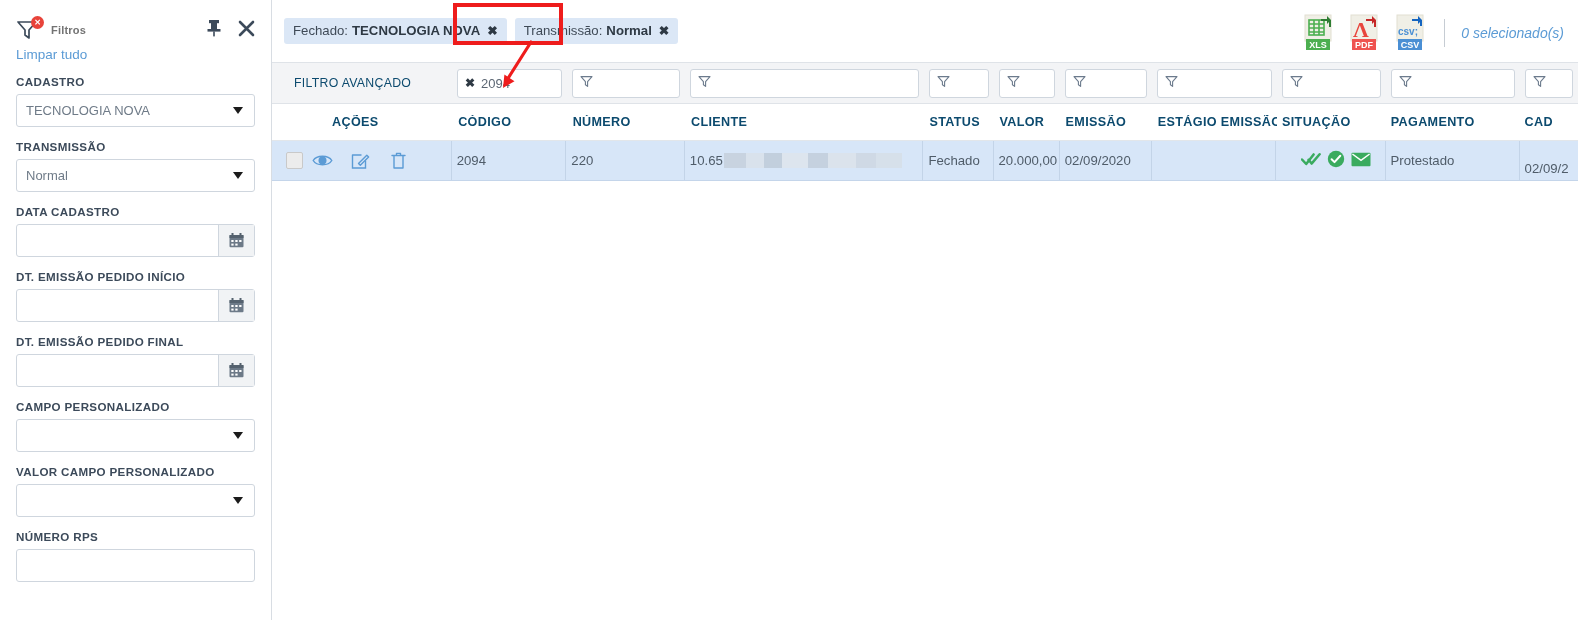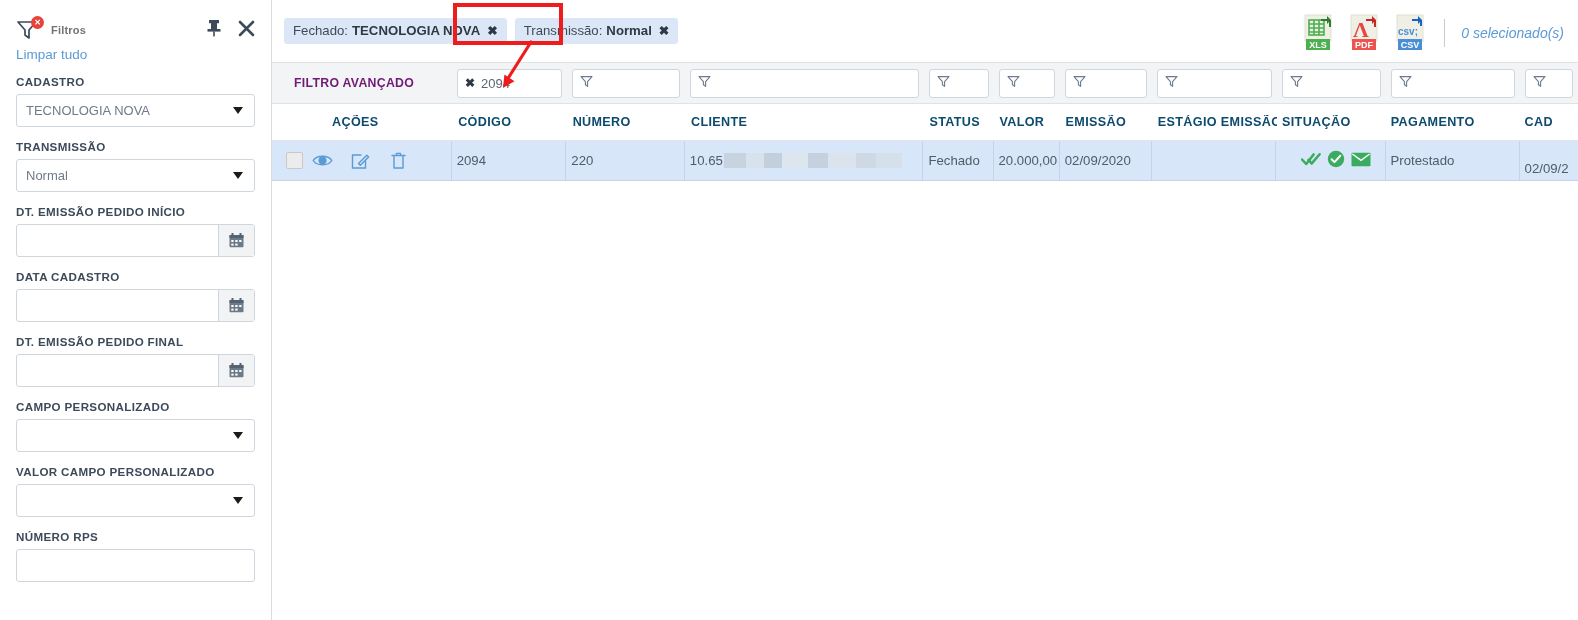--- a/index.html
+++ b/index.html
@@ -95,21 +95,21 @@
   .sel-count { color: #5b9bd5; font-size: 14px; white-space: nowrap; padding-right: 6px; font-style: italic; }
 
   
   .tbl { width: 100%; position: relative; }
   .filtrow {
     display: flex; height: 42px; background: #f3f4f6;
     border-top: 1px solid #dfe3e8; border-bottom: 1px solid #dfe3e8;
     align-items: center;
   }
   .filtrow .fa-label {
-    font-size: 12.3px; font-weight: bold; color: #701a75;
+    font-size: 12.3px; font-weight: normal; color: #0c4a6e;
     letter-spacing: .3px; padding-left: 22px; white-space: nowrap;
   }
   .fcell { padding: 0 5px; display: flex; align-items: center; }
   .finput {
     height: 29px; width: 100%;
     border: 1px solid #cfd6de; border-radius: 3px; background: #fff;
     display: flex; align-items: center; padding: 0 7px; gap: 6px;
     font-size: 13px; color: #5b6673; cursor: text; overflow: hidden;
   }
   .finput .fx { font-weight: bold; color: #2e3944; font-size: 12px; }
@@ -192,41 +192,41 @@
 
     <div class="field">
       <div class="field-label">TRANSMISSÃO</div>
       <div class="sel-box">
         <span class="sel-val">Normal</span>
         <span class="caret"></span>
       </div>
     </div>
 
     <div class="field">
-      <div class="field-label">DT. EMISSÃO PEDIDO INÍCIO</div>
+      <div class="field-label">DATA CADASTRO</div>
       <div class="date-box">
         <span class="date-val"></span>
         <span class="cal-btn">
           <svg width="15" height="15" viewBox="0 0 15 15">
             <rect x="0.5" y="2" width="14" height="12.3" rx="1" fill="#6d7a88"></rect>
             <rect x="0.5" y="2" width="14" height="3" fill="#55626f"></rect>
             <rect x="2.5" y="0" width="2" height="3.4" fill="#55626f"></rect>
             <rect x="10.5" y="0" width="2" height="3.4" fill="#55626f"></rect>
             <rect x="2.3" y="7" width="2.3" height="2" fill="#fff"></rect>
             <rect x="6.3" y="7" width="2.3" height="2" fill="#fff"></rect>
             <rect x="10.2" y="7" width="2.3" height="2" fill="#fff"></rect>
             <rect x="2.3" y="10.6" width="2.3" height="2" fill="#fff"></rect>
             <rect x="6.3" y="10.6" width="2.3" height="2" fill="#fff"></rect>
           </svg>
         </span>
       </div>
     </div>
 
     <div class="field">
-      <div class="field-label">DATA CADASTRO</div>
+      <div class="field-label">DT. EMISSÃO PEDIDO INÍCIO</div>
       <div class="date-box">
         <span class="date-val"></span>
         <span class="cal-btn">
           <svg width="15" height="15" viewBox="0 0 15 15">
             <rect x="0.5" y="2" width="14" height="12.3" rx="1" fill="#6d7a88"></rect>
             <rect x="0.5" y="2" width="14" height="3" fill="#55626f"></rect>
             <rect x="2.5" y="0" width="2" height="3.4" fill="#55626f"></rect>
             <rect x="10.5" y="0" width="2" height="3.4" fill="#55626f"></rect>
             <rect x="2.3" y="7" width="2.3" height="2" fill="#fff"></rect>
             <rect x="6.3" y="7" width="2.3" height="2" fill="#fff"></rect>

